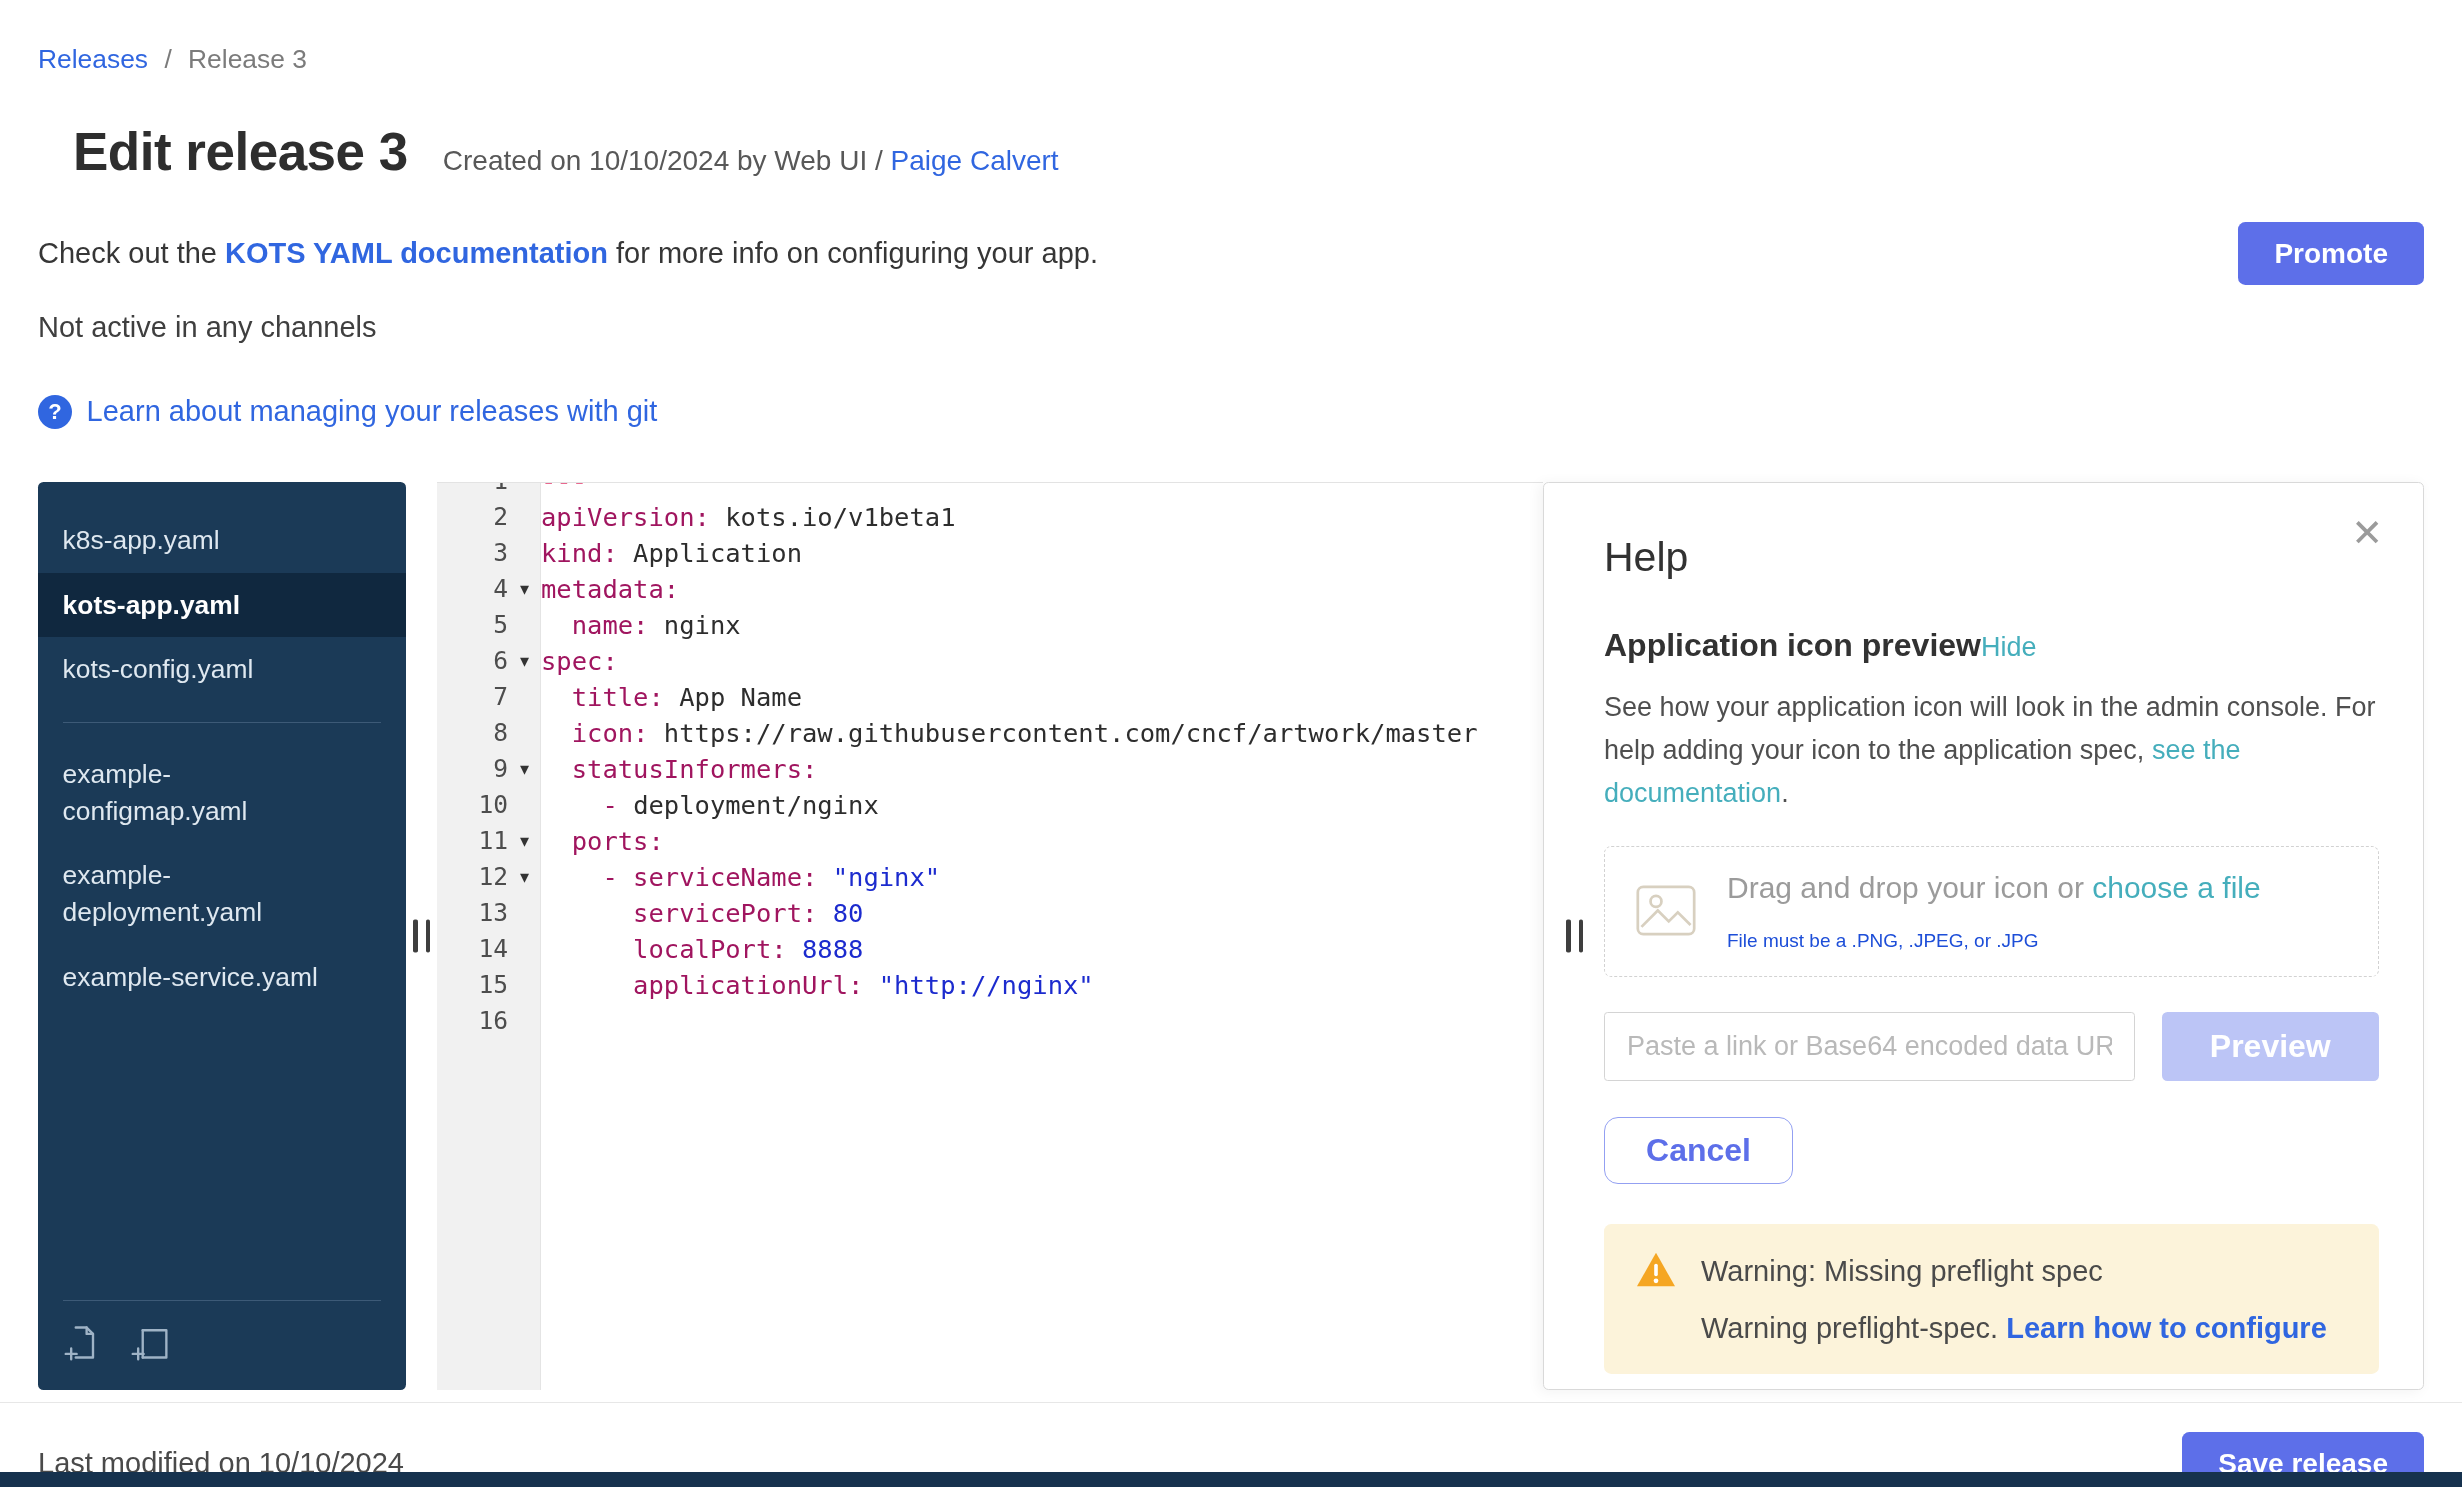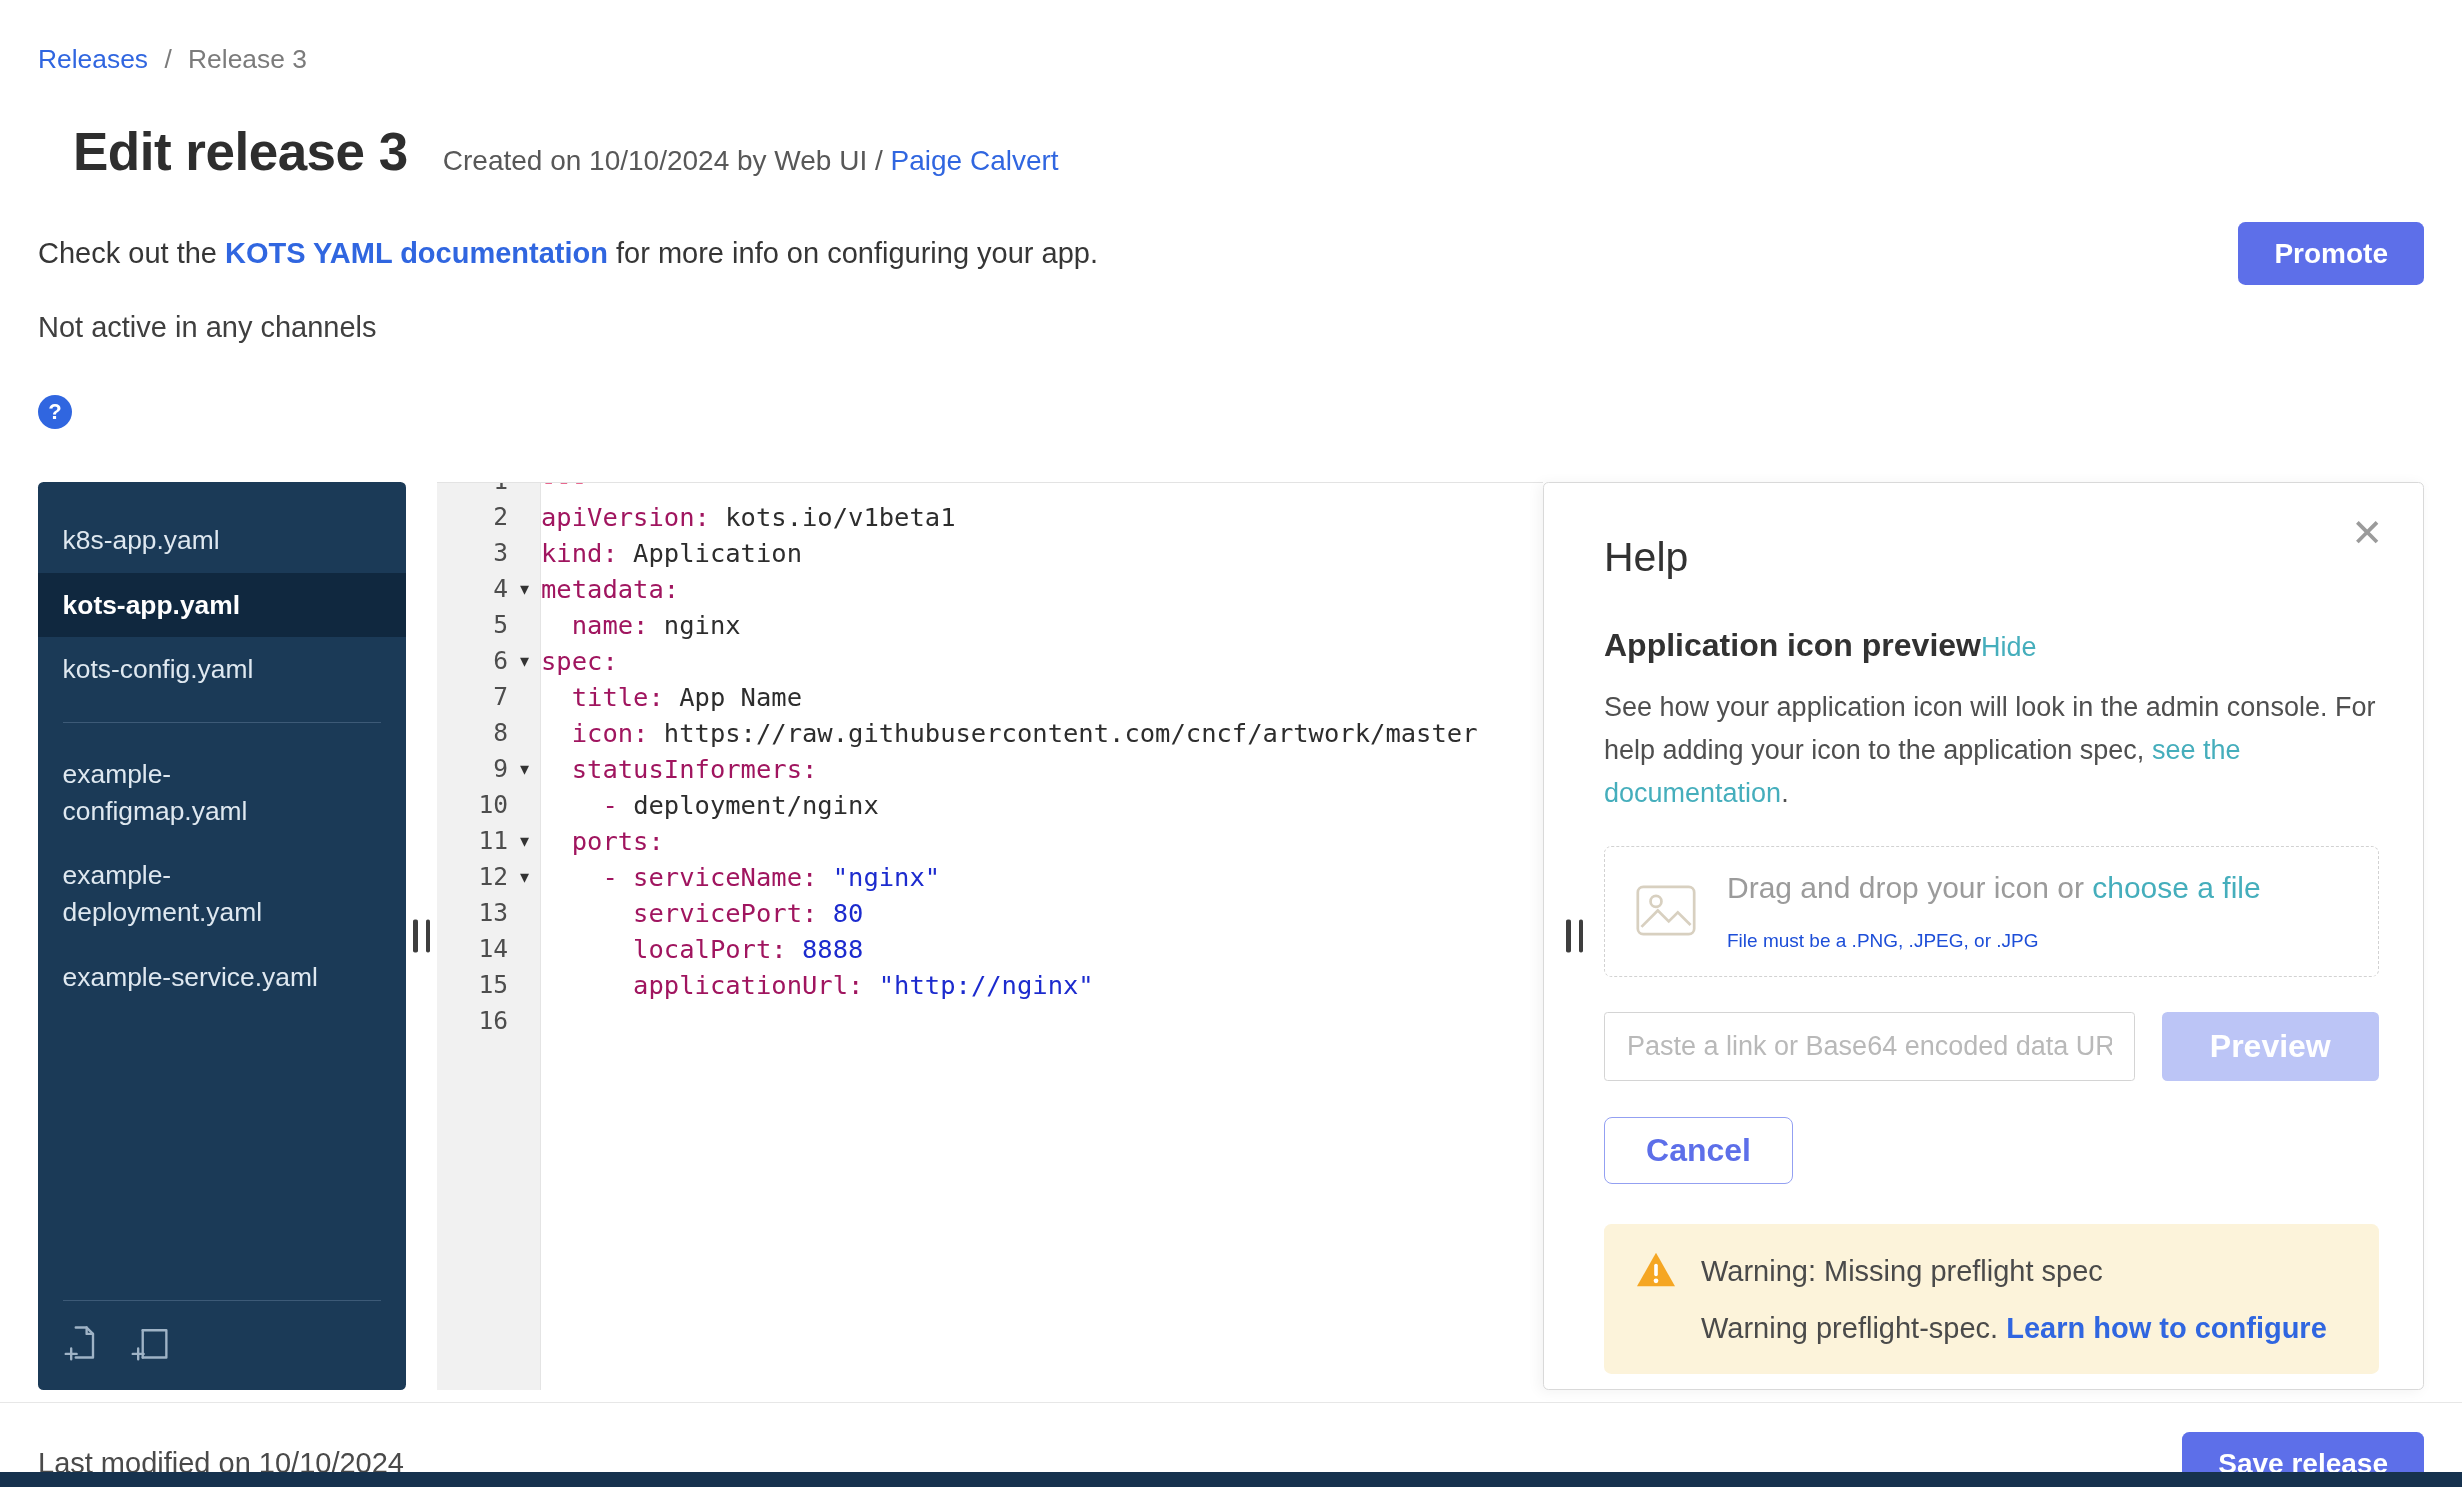--- a/index.html
+++ b/index.html
@@ -89,21 +89,21 @@
   .dz-text1 { font-size: 30px; color: #9b9b9b; }
   .dz-text1 a { color: var(--teal); text-decoration: none; }
   .dz-text2 { margin-top: 25px; font-size: 19px; color: #1d4ed8; }
 
   .url-row { margin-top: 35px; display: flex; gap: 27px; align-items: center; }
   .url-input { width: 534px; height: 69px; border: 0.9px solid #d4d4d4; border-radius: 3.6px;
                font-size: 27px; padding: 0 22px; color: #555; font-family: inherit; outline: none; }
   .url-input::placeholder { color: #b9b9b9; }
   .btn-preview { width: 219px; height: 69px; background: #bcc5f6; color: #fff; font-size: 32px; font-weight: 700; border-radius: 5.5px; }
   .btn-cancel { margin-top: 36px; width: 189px; height: 67px; background: #fff; border: 1.8px solid #93a0f2;
-                border-radius: 8px; color: var(--button-indigo); font-size: 32px; font-weight: 700; cursor: pointer; font-family: inherit; }
+                border-radius: 14px; color: var(--button-indigo); font-size: 32px; font-weight: 700; cursor: pointer; font-family: inherit; }
 
   .warning { margin-top: 40px; background: var(--warning-bg); border-radius: 7.3px;
              padding: 27px 31px 29px; display: flex; gap: 24px; align-items: flex-start; }
   .warn-tri { fill: var(--warning-icon); }
   .warn-line1 { font-size: 29px; color: #4a4a4a; padding-top: 3.6px; }
   .warn-line2 { margin-top: 24px; font-size: 29px; color: #4a4a4a; }
   .warn-line2 a { color: var(--accent-blue); text-decoration: none; font-weight: 600; cursor: pointer; }
 
   
   .drag-handle { position: absolute; top: 50%; transform: translateY(-50%); display: flex; gap: 8.2px; cursor: col-resize; }
@@ -143,20 +143,21 @@
       <a>KOTS YAML documentation</a>
       <span>for more info on configuring your app.</span>
     </div>
     <button class="btn btn-primary">Promote</button>
   </div>
 
   <div class="channels">Not active in any channels</div>
 
   <div class="git-row">
     <span class="badge-q">?</span>
+    <a>Learn about managing your releases with git</a>
   </div>
 
   <div class="panels">
 
     <aside class="sidebar">
       <div class="file-list">
           <div class="file-item">k8s-app.yaml</div>
           <div class="file-item selected">kots-app.yaml</div>
           <div class="file-item">kots-config.yaml</div>
           <div class="file-divider"></div>

